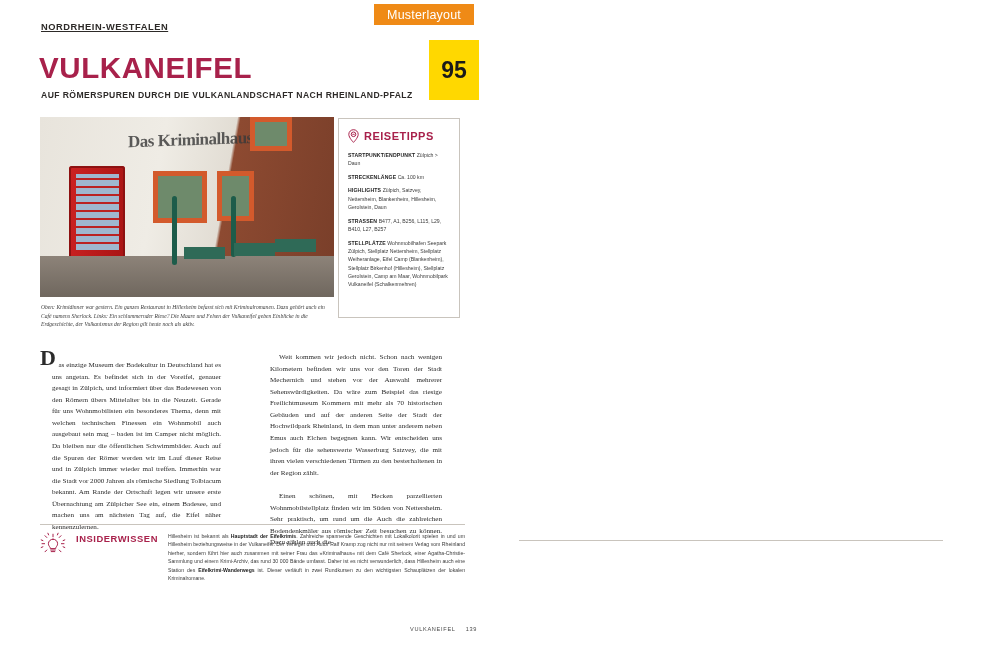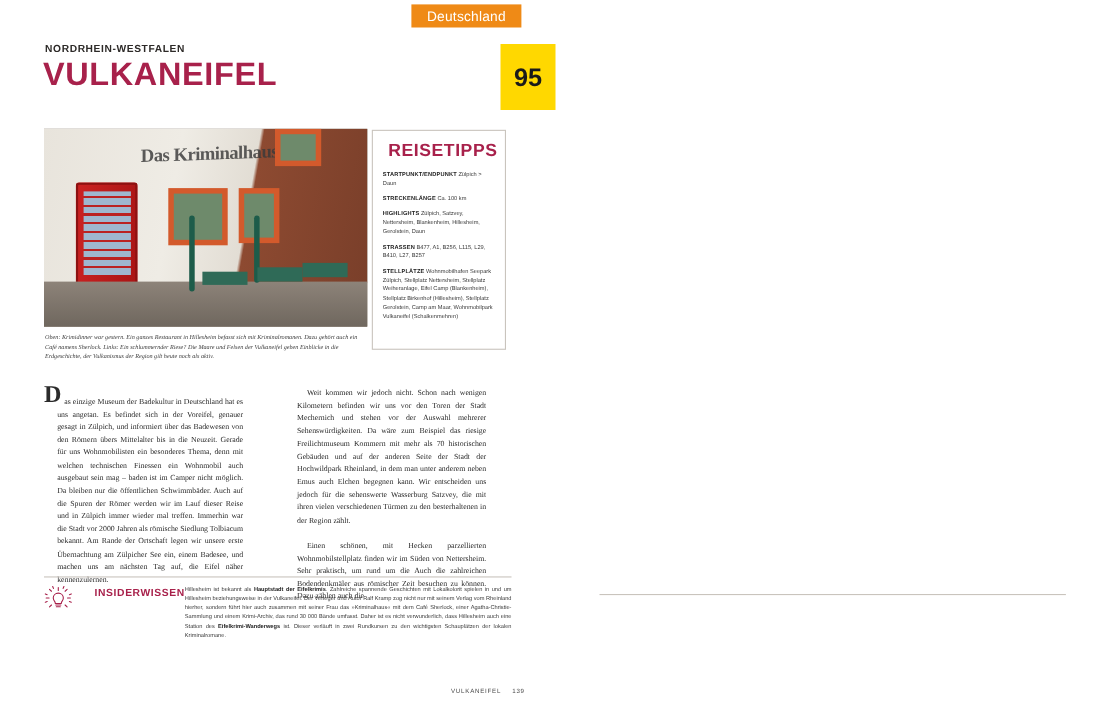--- a/index.html
+++ b/index.html
@@ -11,54 +11,54 @@
   .musterlayout{position:absolute;left:374px;top:4px;width:100px;height:21px;
     background:#ef8a16;color:#fff;font-size:12.5px;letter-spacing:.2px;
     display:flex;align-items:center;justify-content:center;}
   .body-col{font-family:"Liberation Serif",serif;font-size:7.1px;line-height:1.63;
      text-align:justify;color:#2b2b2b;-webkit-hyphens:auto;hyphens:auto;}
   .body-col p{margin:12px;text-indent:9px;}
   .body-col p.first{text-indent:0;}
 
   
   .left-page{position:absolute;left:0;top:0;width:502px;height:648px;}
-  .kicker{position:absolute;left:41px;top:39px;font-size:9.3px;letter-spacing:.55px;
-     font-weight:bold;color:#2d2a28;}
+  .kicker{position:absolute;left:41px;top:22px;font-size:9.3px;letter-spacing:.55px;
+     font-weight:bold;color:#2d2a28;text-decoration:underline;}
   .maintitle{position:absolute;left:39px;top:53px;font-size:29.5px;font-weight:bold;
      letter-spacing:.6px;color:#a8214b;line-height:1;}
   .subtitle{position:absolute;left:41px;top:90px;font-size:8.6px;font-weight:bold;
      letter-spacing:.42px;color:#2d2a28;}
 
   .photo-left{position:absolute;left:40px;top:117px;width:294px;height:180px;
      overflow:hidden;background:#b9b2a8;}
   .cap-left{position:absolute;left:41px;top:303px;width:293px;
      font-family:"Liberation Serif",serif;font-style:italic;font-size:5.6px;
      line-height:1.55;color:#3a3a3a;}
 
   
   .tips{position:absolute;left:338px;top:118px;width:122px;height:200px;
      border:0.8px solid #c9c4bd;box-sizing:border-box;padding:10px 9px 8px 9px;}
   .tips-head{display:flex;align-items:center;gap:5px;margin-bottom:8px;}
-  .tips-head .ttl{font-size:16px;font-weight:bold;letter-spacing:.5px;color:#a8214b;}
+  .tips-head .ttl{font-size:11px;font-weight:bold;letter-spacing:.5px;color:#a8214b;}
   .tips-body{font-size:5.15px;line-height:1.62;color:#3b3b3b;}
   .tips-body .row{margin-bottom:5.2px;}
   .tips-body .lbl{font-weight:bold;color:#222;letter-spacing:.15px;}
 
   .col-l1{position:absolute;left:40px;top:348px;width:193px;}
   .col-l2{position:absolute;left:258px;top:340px;width:196px;}
   .dropcap{float:left;font-family:"Liberation Serif",serif;font-size:22px;
      line-height:.84;font-weight:bold;margin:1px 2.5px 0 0;color:#2b2b2b;}
 
   
-  .right-page{position:absolute;left:503px;top:0;width:502px;height:648px;}
+  .right-page{position:absolute;left:477px;top:0;width:502px;height:648px;}
 
   
   .rule{position:absolute;height:0;border-top:0.8px solid #c9c4bd;}
   .feat-title{font-size:9.4px;font-weight:bold;letter-spacing:.55px;color:#a8214b;
-     line-height:1.22;text-align:right;}
+     line-height:1.22;}
   .feat-text{font-size:5.15px;line-height:1.64;color:#3b3b3b;text-align:justify;}
   .feat-text b{color:#222;}
 
   .insider{position:absolute;left:40px;top:532px;width:425px;display:flex;gap:0;}
   .insider .ico{width:36px;flex:0 0 36px;}
   .insider .ttlwrap{width:92px;flex:0 0 92px;padding-top:1px;}
   .insider .txt{flex:1 1 auto;}
 
   
   .footer{position:absolute;font-size:5.6px;letter-spacing:.7px;color:#4a4a4a;}
@@ -82,27 +82,28 @@
   .kh-win{position:absolute;background:#6e8a6b;box-shadow:0 0 0 5px #d35a2c;}
   .kh-umb{position:absolute;width:5px;background:#1d5c4a;border-radius:3px;}
   .kh-tbl{position:absolute;width:14%;height:7%;background:#2f6a57;}
 </style>
 </head>
 <body>
 
 <div class="page">
 
   <div class="musterlayout">
-    <span>Deutschland</span>
+    <span>Musterlayout</span>
   </div>
 
   <div class="left-page">
 
     <div class="kicker">NORDRHEIN-WESTFALEN</div>
     <div class="maintitle">VULKANEIFEL</div>
+    <div class="subtitle">AUF RÖMERSPUREN DURCH DIE VULKANLANDSCHAFT NACH RHEINLAND-PFALZ</div>
 
     <div class="photo-left">
       <div class="kh-sky"></div>
       <div class="kh-wall"></div>
       <div class="kh-sign">Das Kriminalhaus</div>
       <div class="kh-win" style="left:40%;top:33%;width:15%;height:23%;"></div>
       <div class="kh-win" style="left:62%;top:33%;width:9%;height:22%;"></div>
       <div class="kh-win" style="left:73%;top:3%;width:11%;height:13%;"></div>
       <div class="kh-phone"></div>
       <div class="kh-ground"></div>

